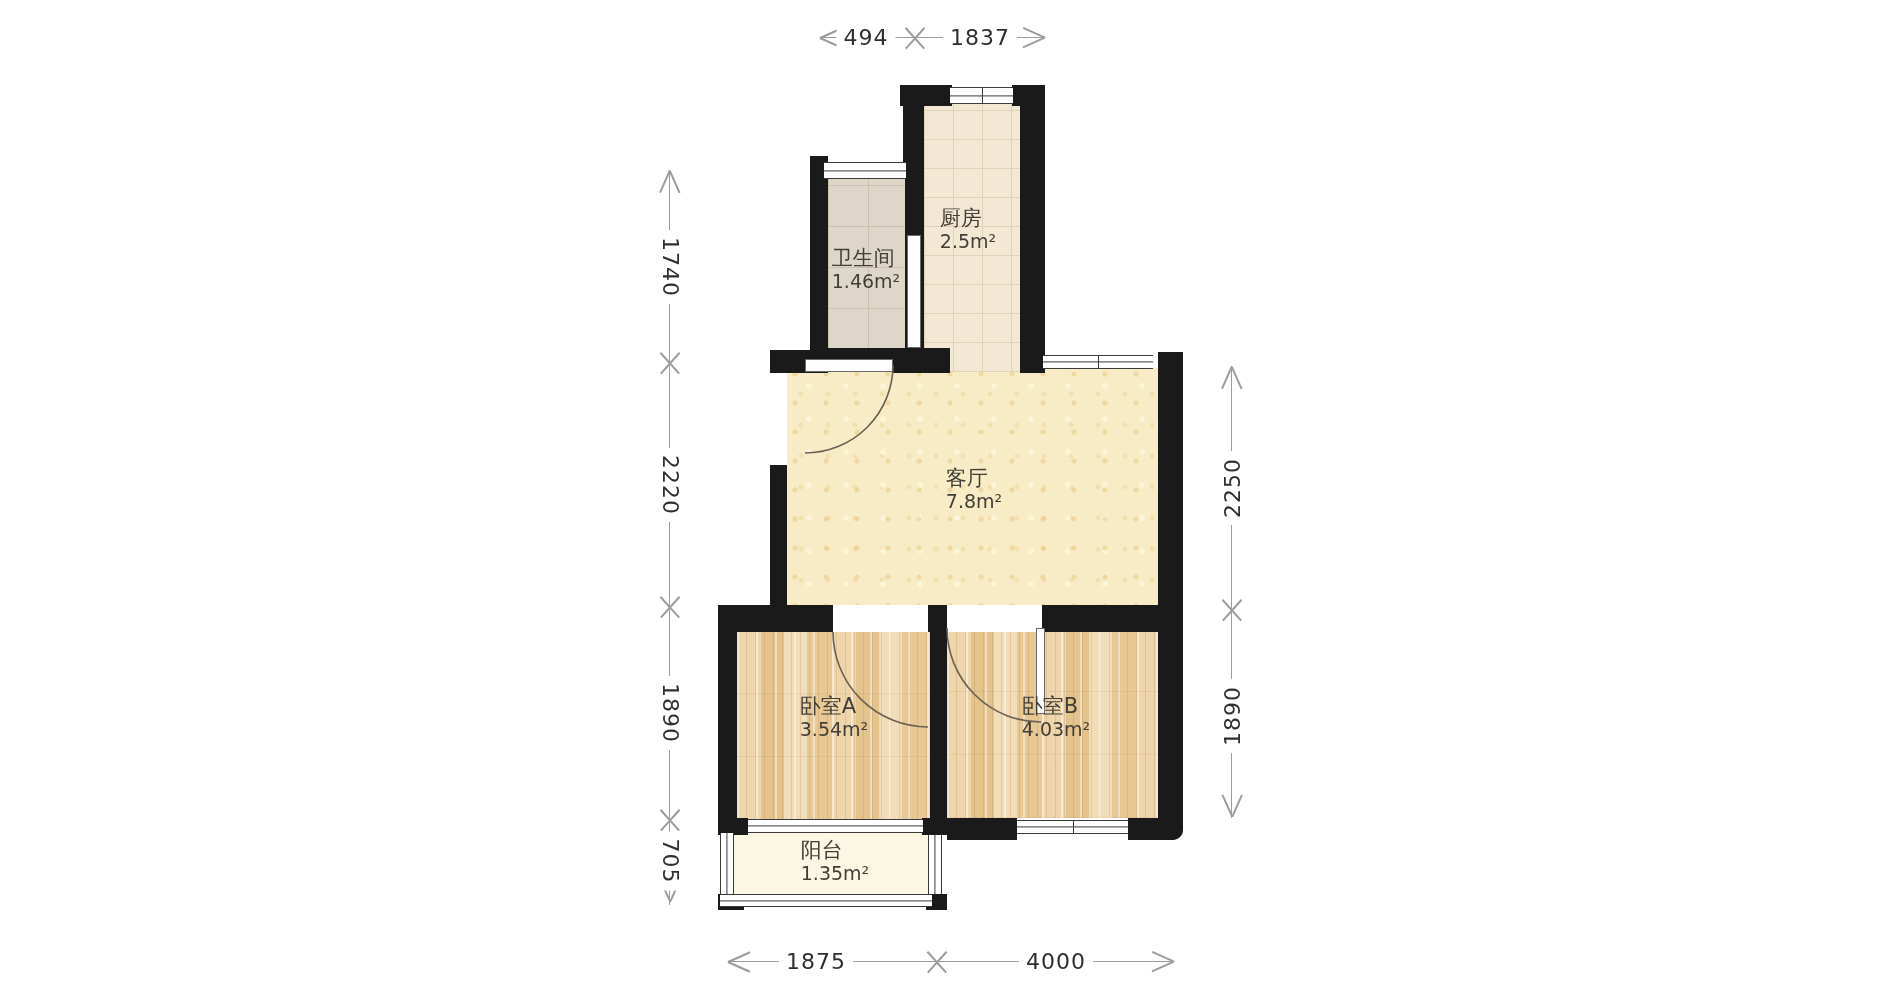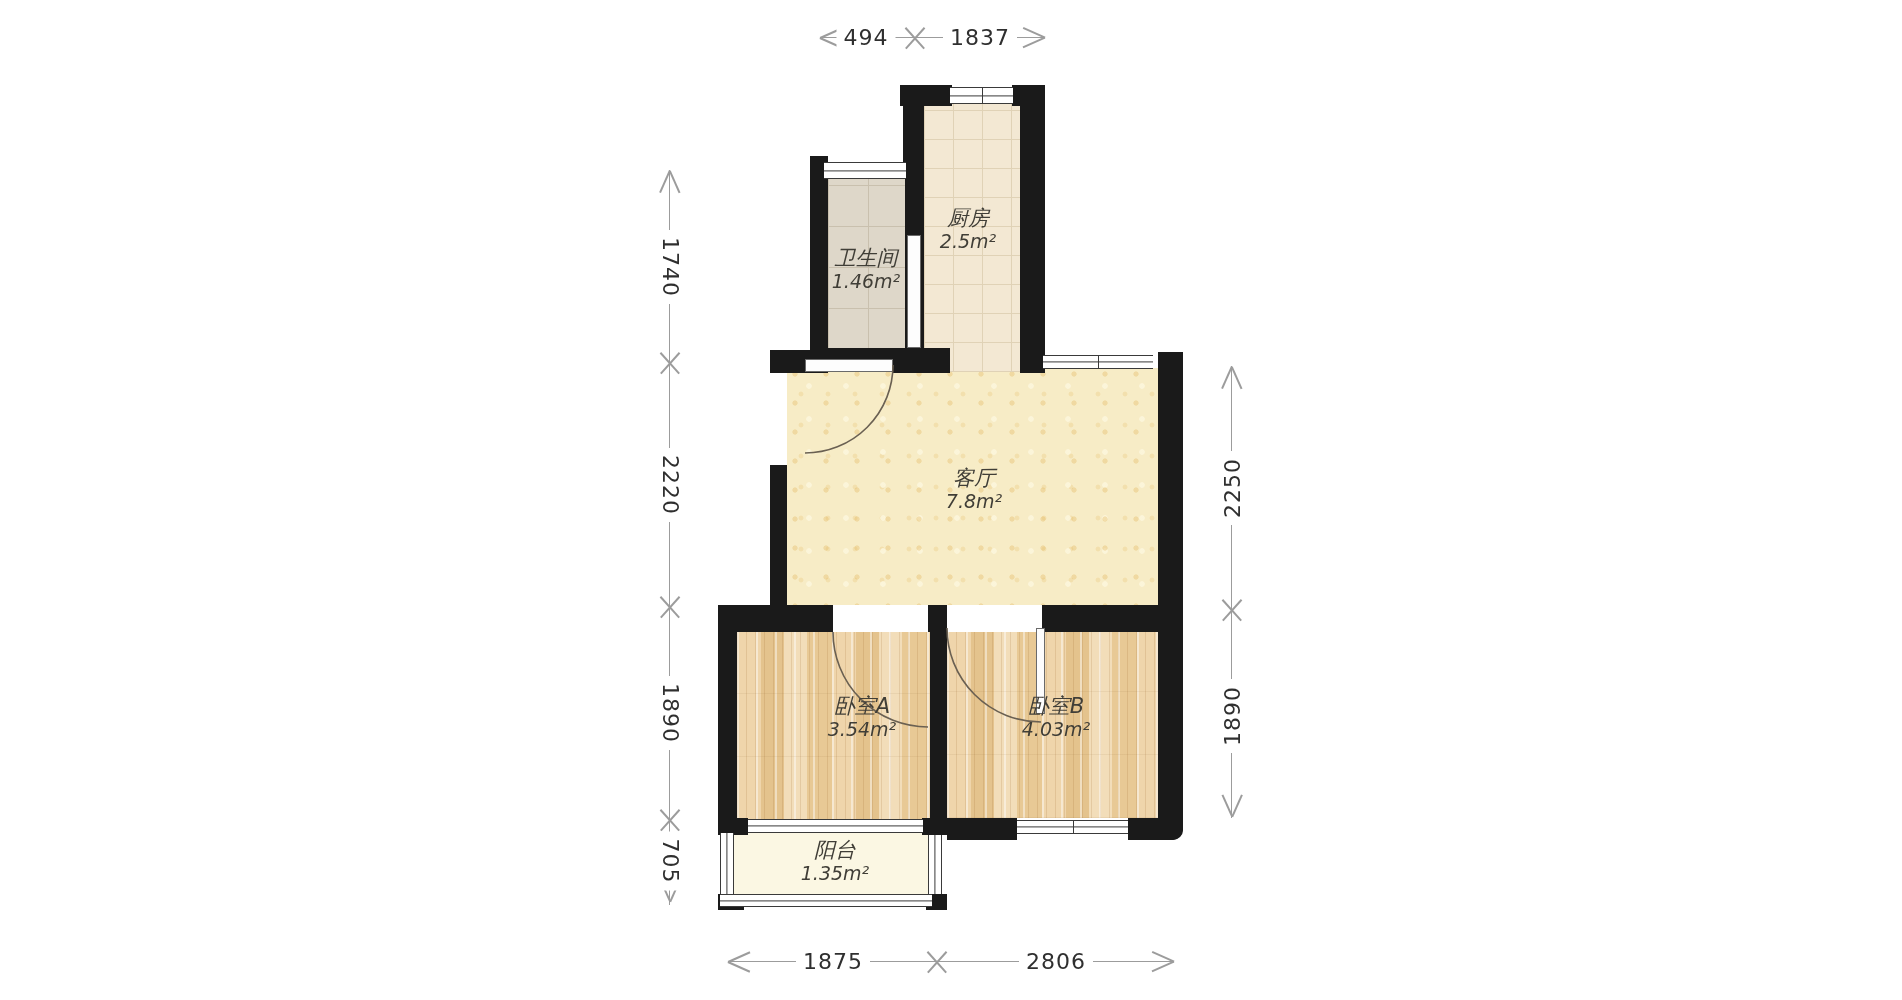--- a/index.html
+++ b/index.html
@@ -30,21 +30,21 @@
   .floor.balc{background-color:var(--balcony-base);}
   .wall{position:absolute;background:var(--wall);z-index:2;}
   .gap{position:absolute;background:#fff;z-index:2;}
   .win-h{position:absolute;background:#fff;border-top:1.6px solid var(--win-line);border-bottom:1.6px solid var(--win-line);z-index:3;box-sizing:border-box;}
   .win-h::before{content:"";position:absolute;left:0;right:0;top:50%;height:1.2px;background:var(--win-line);transform:translateY(-50%);}
   .win-h.tick::after{content:"";position:absolute;top:0;bottom:0;left:50%;width:1.2px;background:var(--win-line);}
   .win-v{position:absolute;background:#fff;border-left:1.6px solid var(--win-line);border-right:1.6px solid var(--win-line);z-index:3;box-sizing:border-box;}
   .win-v::before{content:"";position:absolute;top:0;bottom:0;left:50%;width:1.2px;background:var(--win-line);transform:translateX(-50%);}
   .leaf{position:absolute;background:#fdfdfd;border:1.3px solid #6a6a6a;z-index:3;box-sizing:border-box;}
   .arcs{position:absolute;left:0;top:0;z-index:4;pointer-events:none;}
-  .room-label{position:absolute;transform:translate(-50%,-50%);text-align:center;color:var(--label-text);z-index:5;white-space:nowrap;line-height:1.12;font-style:italic;}
+  .room-label{position:absolute;transform:translate(-50%,-50%);text-align:left;color:var(--label-text);z-index:5;white-space:nowrap;line-height:1.12;}
   .room-label .rname{font-size:21px;}
   .room-label .rarea{font-size:19px;}
   .dline{position:absolute;background:var(--dim-line);z-index:6;}
   .dline.h{height:1.3px;} .dline.v{width:1.3px;}
   .dim-label{position:absolute;transform:translate(-50%,-50%);background:#fff;padding:0 7px;
     font-size:22px;color:var(--dim-text);z-index:7;letter-spacing:1px;white-space:nowrap;}
   .dim-label.v90{transform:translate(-50%,-50%) rotate(90deg);}
   .dim-label.v270{transform:translate(-50%,-50%) rotate(-90deg);}
   .chev{position:absolute;width:0;height:0;z-index:6;}
   .chev::before,.chev::after{content:"";position:absolute;left:0;top:-0.8px;width:24px;height:1.6px;background:var(--dim-line);transform-origin:0 50%;}
@@ -116,21 +116,21 @@
     <div class="rarea">2.5m²</div>
   </div>
   <div class="room-label" style="left:866px;top:269px">
     <div class="rname">卫生间</div>
     <div class="rarea">1.46m²</div>
   </div>
   <div class="room-label" style="left:974px;top:489px">
     <div class="rname">客厅</div>
     <div class="rarea">7.8m²</div>
   </div>
-  <div class="room-label" style="left:862px;top:717px">
+  <div class="room-label" style="left:834px;top:717px">
     <div class="rname">卧室A</div>
     <div class="rarea">3.54m²</div>
   </div>
   <div class="room-label" style="left:1056px;top:717px">
     <div class="rname">卧室B</div>
     <div class="rarea">4.03m²</div>
   </div>
   <div class="room-label" style="left:835px;top:861px">
     <div class="rname">阳台</div>
     <div class="rarea">1.35m²</div>
@@ -158,16 +158,16 @@
   <div class="chev up" style="left:1232px;top:367px"></div>
   <div class="star" style="left:1232px;top:610px"></div>
   <div class="chev down" style="left:1232px;top:817px"></div>
   <div class="dim-label v270" style="left:1232px;top:488px">2250</div>
   <div class="dim-label v270" style="left:1232px;top:716px">1890</div>
 
   <div class="dline h" style="left:728px;top:961px;width:446px"></div>
   <div class="chev left" style="left:728px;top:962px"></div>
   <div class="star" style="left:937px;top:962px"></div>
   <div class="chev right" style="left:1174px;top:962px"></div>
-  <div class="dim-label" style="left:833px;top:961px">1875</div>
-  <div class="dim-label" style="left:1056px;top:961px">2806</div>
+  <div class="dim-label" style="left:816px;top:961px">1875</div>
+  <div class="dim-label" style="left:1056px;top:961px">4000</div>
 
 </div>
 
 </body></html>

